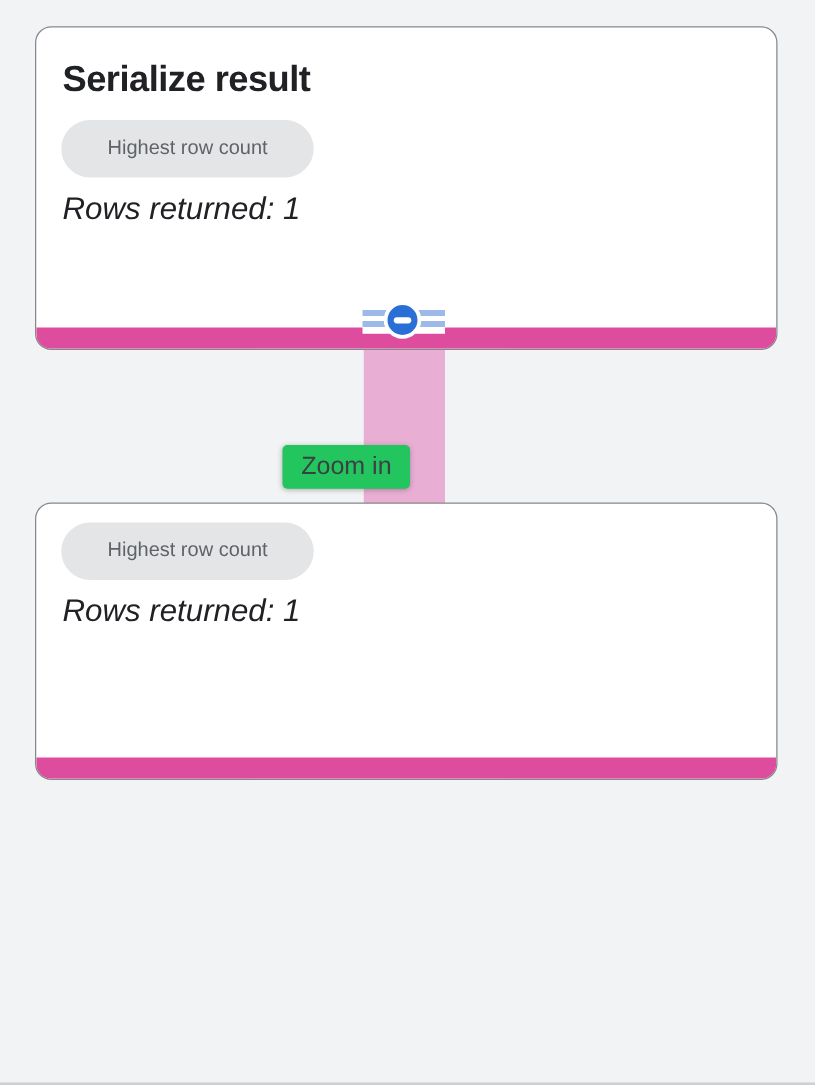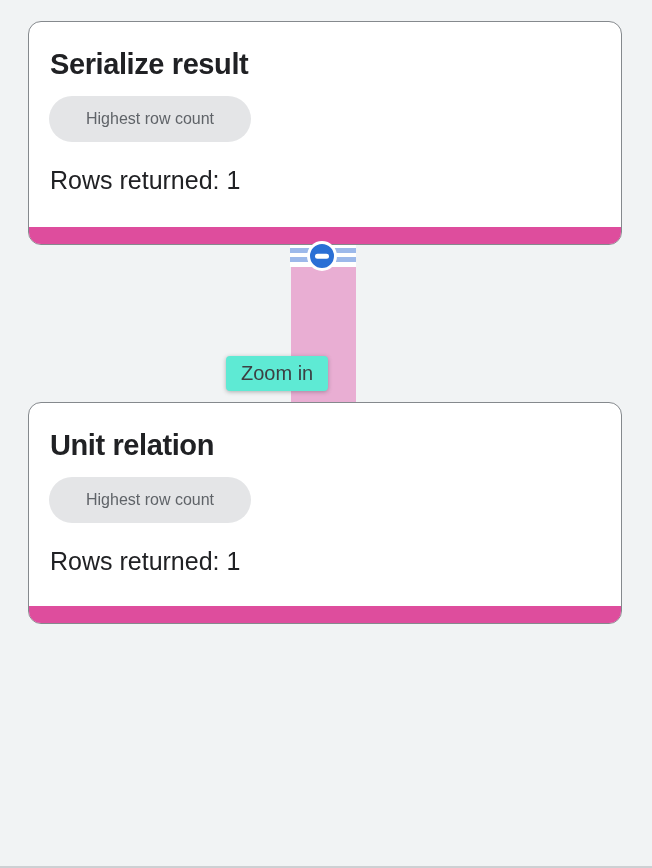--- a/index.html
+++ b/index.html
@@ -16,21 +16,21 @@
     position: absolute;
     left: 28px;
     width: 594px;
     box-sizing: border-box;
     background: #ffffff;
     border: 1.5px solid var(--card-border, #85898d);
     border-radius: 13px;
     overflow: hidden;
     z-index: 3;
   }
-  .node-card.first  { top: 21px;  height: 224px; }
+  .node-card.first  { top: 21px;  height: 259px; }
   .node-card.second { top: 402px; height: 222px; }
 
   .node-title {
     margin: 26px 0 0 21px;
     font-size: 29px;
     font-weight: 600;
     letter-spacing: -0.4px;
     color: var(--text-primary, #202124);
   }
   .node-badge {
@@ -38,23 +38,24 @@
     margin: 15px 0 0 20px;
     background: var(--badge-bg, #e4e5e7);
     color: var(--badge-text, #5f6368);
     font-size: 16px;
     line-height: 46px;
     padding: 0 37px;
     border-radius: 24px;
     white-space: nowrap;
   }
   .node-rows {
-    margin: 24px 0 0 21px;
+    margin: 11px 0 0 21px;
     font-size: 25px;
     color: var(--text-primary, #202124);
+    font-style: italic;
   }
   .accent-bar {
     position: absolute;
     left: 0; right: 0; bottom: 0;
     height: 17px;
     background: var(--accent-pink, #de4d9d);
   }
 
   
   .connector-band {
@@ -98,21 +99,21 @@
   }
 
   
   .tooltip {
     position: absolute;
     left: 226px; top: 356px;
     box-sizing: border-box;
     height: 35px;
     padding: 0 15px;
     line-height: 35px;
-    background: #5eead4;
+    background: #22c55e;
     border-radius: 4px;
     box-shadow: 0 1px 4px rgba(60,64,67,0.38);
     font-size: 20px;
     color: var(--tooltip-text, #3c4043);
     z-index: 6;
     white-space: nowrap;
   }
 
   .page-bottom-border {
     position: absolute;
@@ -134,19 +135,18 @@
 
 <div class="connector-band"></div>
 <div class="edge-stripes"></div>
 <div class="collapse-btn">
   <div class="minus-glyph"></div>
 </div>
 
 <div class="tooltip">Zoom in</div>
 
 <div class="node-card second">
-  <div class="node-title">Unit relation</div>
   <div class="node-badge">Highest row count</div>
   <div class="node-rows">Rows returned: 1</div>
   <div class="accent-bar"></div>
 </div>
 
 <div class="page-bottom-border"></div>
 
 </body></html>

